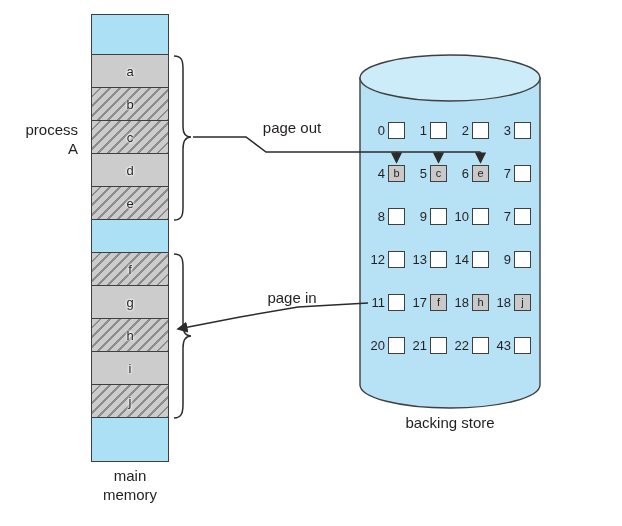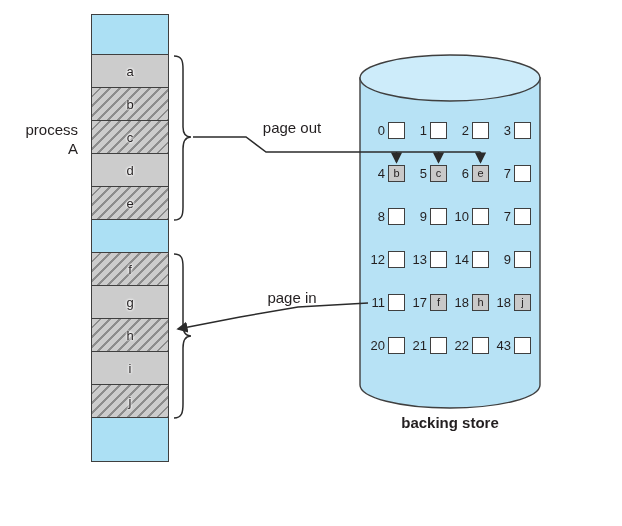--- a/index.html
+++ b/index.html
@@ -29,21 +29,21 @@
       var(--hatch-line,#8c8c8c) 5px 7px);
   }
   .cell-letter{font-size:13px;line-height:13px;
     text-shadow:0 0 2px #fff,0 0 3px #fff,0 0 3px #fff;}
 
   
   .side-label{position:absolute;width:64px;text-align:right;font-size:15px;line-height:1.25;z-index:2;}
   #label-process-a{left:14px;top:121px;}
   #label-process-b{left:14px;top:317px;}
   #label-main-memory{position:absolute;left:95px;top:467px;width:70px;text-align:center;font-size:15px;line-height:1.25;z-index:2;}
-  #label-backing-store{position:absolute;left:370px;top:414px;width:160px;text-align:center;font-size:15px;z-index:2;font-weight:bold;}
+  #label-backing-store{position:absolute;left:370px;top:414px;width:160px;text-align:center;font-size:15px;z-index:2;}
 
   
   .flow-label{position:absolute;width:80px;text-align:center;font-size:15px;z-index:4;}
   #label-page-out{left:252px;top:119px;}
   #label-page-in{left:252px;top:289px;}
 
   
   #slot-grid{
     position:absolute;left:368px;top:122px;width:168px;z-index:3;
     display:grid;grid-template-columns:repeat(4,42px);grid-auto-rows:17px;row-gap:26px;
@@ -109,20 +109,21 @@
           <span class="cell-letter">i</span>
         </div>
         <div class="mem-cell hatched">
           <span class="cell-letter">j</span>
         </div>
       </div>
     <div class="mem-blue bottom"></div>
   </div>
 
   <div class="side-label" id="label-process-a">process A</div>
+  <div id="label-main-memory">main memory</div>
   <div id="label-backing-store">backing store</div>
   <div class="flow-label" id="label-page-out">page out</div>
   <div class="flow-label" id="label-page-in">page in</div>
 
   <div id="slot-grid">
       <div class="slot">
         <span class="slot-num">0</span>
         <span class="slot-box"></span>
       </div>
       <div class="slot">

